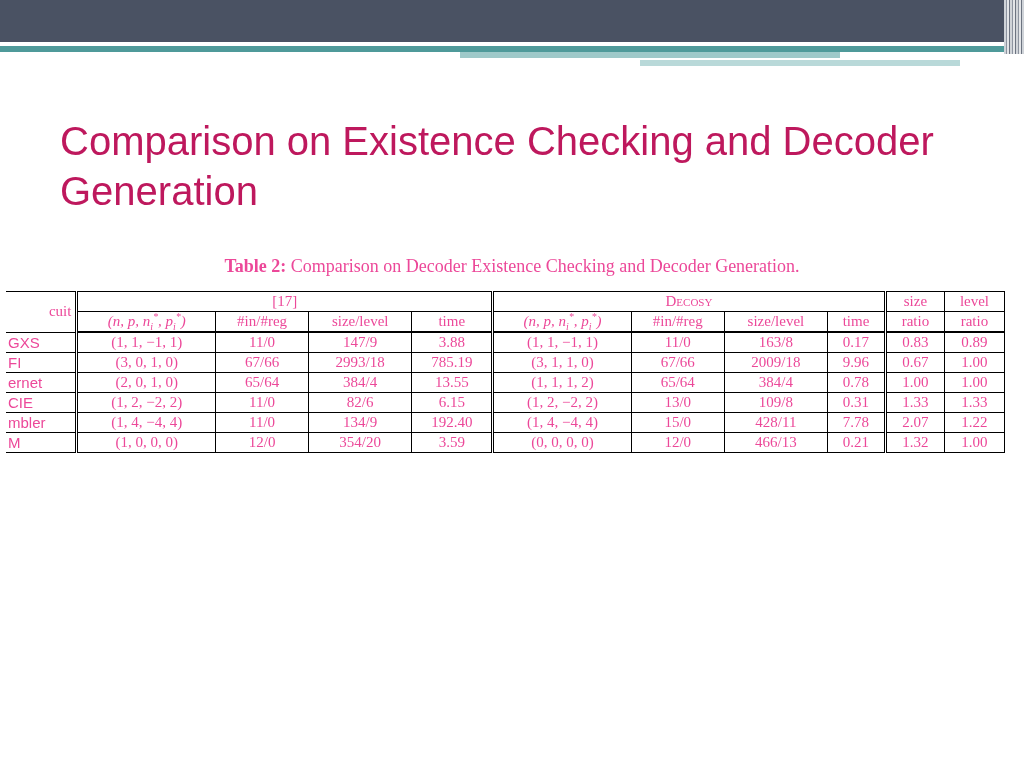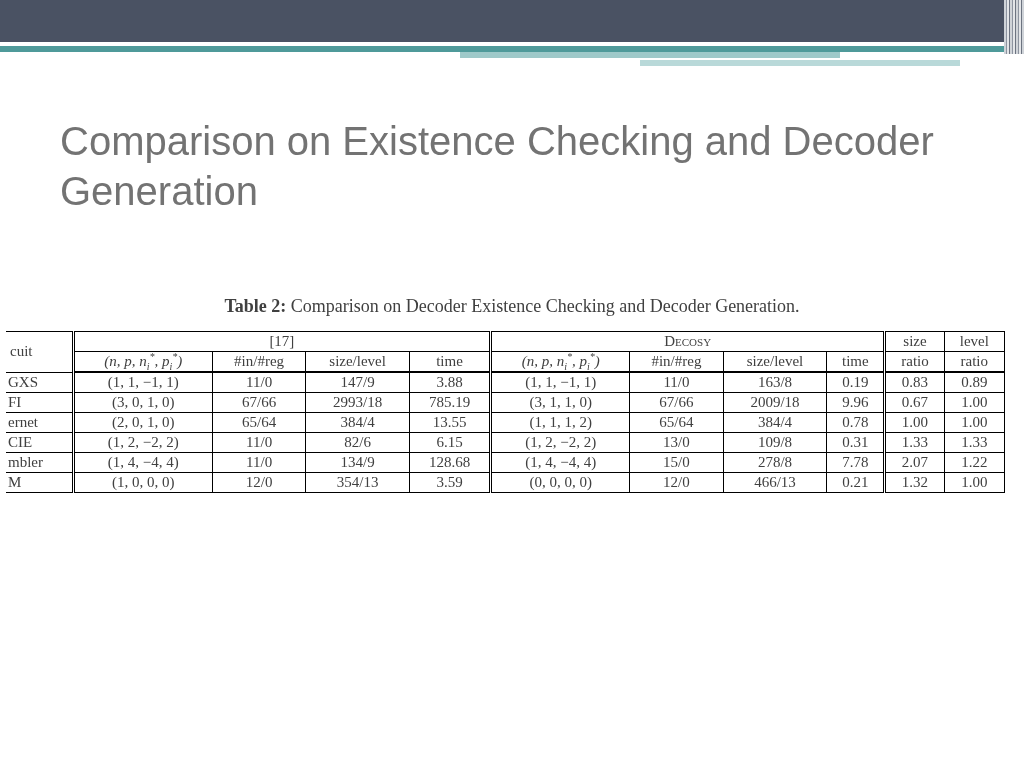--- a/index.html
+++ b/index.html
@@ -4,30 +4,30 @@
 <style>
   html,body{margin:0;padding:0;width:1024px;height:768px;background:#fff;font-family:Verdana,Geneva,sans-serif;overflow:hidden}
   .top-band{height:42px;background:#4a5263}
   .teal-rule{height:6px;background:#4f9a9a;margin-top:4px}
   .teal-accent-row{position:relative;height:14px}
   .teal-accent-row .bar{position:absolute;height:6px;background:#9ec9c9}
   .teal-accent-row .b1{left:460px;width:380px;top:0}
   .teal-accent-row .b2{left:640px;width:320px;top:8px;background:#b9d9d9}
   .bookspine{position:absolute;right:0;top:0;width:20px;height:54px;
     background:repeating-linear-gradient(90deg,#cfd3d8 0 2px,#8d94a0 2px 3px,#e3e5e8 3px 5px,#6c7380 5px 6px);}
-  h1.slide-title{margin:50px 60px 0 60px;font-weight:400;font-size:40px;color:#737373;line-height:1.25}
-  .table-wrap{margin-top:80px;padding:0 6px;font-family:"Times New Roman",Times,serif;color:#404040}
+  h1.slide-title{margin:50px 60px 0 60px;font-weight:400;font-size:40px;color:#be185d;line-height:1.25}
+  .table-wrap{margin-top:40px;padding:0 6px;font-family:"Times New Roman",Times,serif;color:#ec4899}
   .table-caption{text-align:center;font-size:18px;margin-bottom:14px}
   .table-caption b{font-weight:700}
   table{border-collapse:collapse;width:100%;font-size:15px}
   th,td{border:1px solid #000;padding:1px 4px;text-align:center;white-space:nowrap;font-weight:400}
   th{font-weight:400}
   .dbl-left{border-left:3px double #000}
   .thick-bottom td,.thick-bottom th{border-bottom:2px solid #000}
-  .row-label{font-family:Liberation Serif, serif;text-align:left;padding-left:2px}
+  .row-label{font-family:Liberation Sans, sans-serif;text-align:left;padding-left:2px}
   .sc{font-variant:small-caps}
   .math{font-style:italic}
   sup,sub{font-size:10px;line-height:0}
 </style>
 </head>
 <body>
 
 <div class="top-band">
   <div class="bookspine"></div>
 </div>
@@ -40,21 +40,21 @@
 <h1 class="slide-title">Comparison on  Existence Checking and Decoder Generation</h1>
 
 <div class="table-wrap">
   <div class="table-caption">
     <b>Table 2:</b><span> Comparison on Decoder Existence Checking and Decoder Generation.</span>
   </div>
 
   <table>
     <tbody>
         <tr>
-      <th rowspan="2" style="text-align:left;border-left:none">cuit</th>
+      <th rowspan="2" style="text-align:right;border-left:none">cuit</th>
       <th colspan="4" class="dbl-left">[17]</th>
       <th colspan="4" class="dbl-left sc">Decosy</th>
       <th class="dbl-left">size</th>
       <th>level</th>
       <th rowspan="2" style="border:none;border-left:1px solid #000"></th>
     </tr>
     <tr class="thick-bottom">
       <th class="dbl-left"><span class="math">(n, p, n<sub>i</sub><sup>*</sup>, p<sub>i</sub><sup>*</sup>)</span></th>
       <th>#in/#reg</th>
       <th>size/level</th>
@@ -70,21 +70,21 @@
       <tbody id="rows">
         <tr>
           <td class="row-label" style="border-left:none">GXS</td>
           <td class="dbl-left">(1, 1, −1, 1)</td>
           <td>11/0</td>
           <td>147/9</td>
           <td>3.88</td>
           <td class="dbl-left">(1, 1, −1, 1)</td>
           <td>11/0</td>
           <td>163/8</td>
-          <td>0.19</td>
+          <td>0.17</td>
           <td class="dbl-left">0.83</td>
           <td>0.89</td>
           <td style="border:none;border-left:1px solid #000"></td>
         </tr>
         <tr>
           <td class="row-label" style="border-left:none">FI</td>
           <td class="dbl-left">(3, 0, 1, 0)</td>
           <td>67/66</td>
           <td>2993/18</td>
           <td>785.19</td>
@@ -122,34 +122,34 @@
           <td>0.31</td>
           <td class="dbl-left">1.33</td>
           <td>1.33</td>
           <td style="border:none;border-left:1px solid #000"></td>
         </tr>
         <tr>
           <td class="row-label" style="border-left:none">mbler</td>
           <td class="dbl-left">(1, 4, −4, 4)</td>
           <td>11/0</td>
           <td>134/9</td>
-          <td>128.68</td>
+          <td>192.40</td>
           <td class="dbl-left">(1, 4, −4, 4)</td>
           <td>15/0</td>
-          <td>278/8</td>
+          <td>428/11</td>
           <td>7.78</td>
           <td class="dbl-left">2.07</td>
           <td>1.22</td>
           <td style="border:none;border-left:1px solid #000"></td>
         </tr>
         <tr>
           <td class="row-label" style="border-left:none">M</td>
           <td class="dbl-left">(1, 0, 0, 0)</td>
           <td>12/0</td>
-          <td>354/13</td>
+          <td>354/20</td>
           <td>3.59</td>
           <td class="dbl-left">(0, 0, 0, 0)</td>
           <td>12/0</td>
           <td>466/13</td>
           <td>0.21</td>
           <td class="dbl-left">1.32</td>
           <td>1.00</td>
           <td style="border:none;border-left:1px solid #000"></td>
         </tr>
       </tbody>

